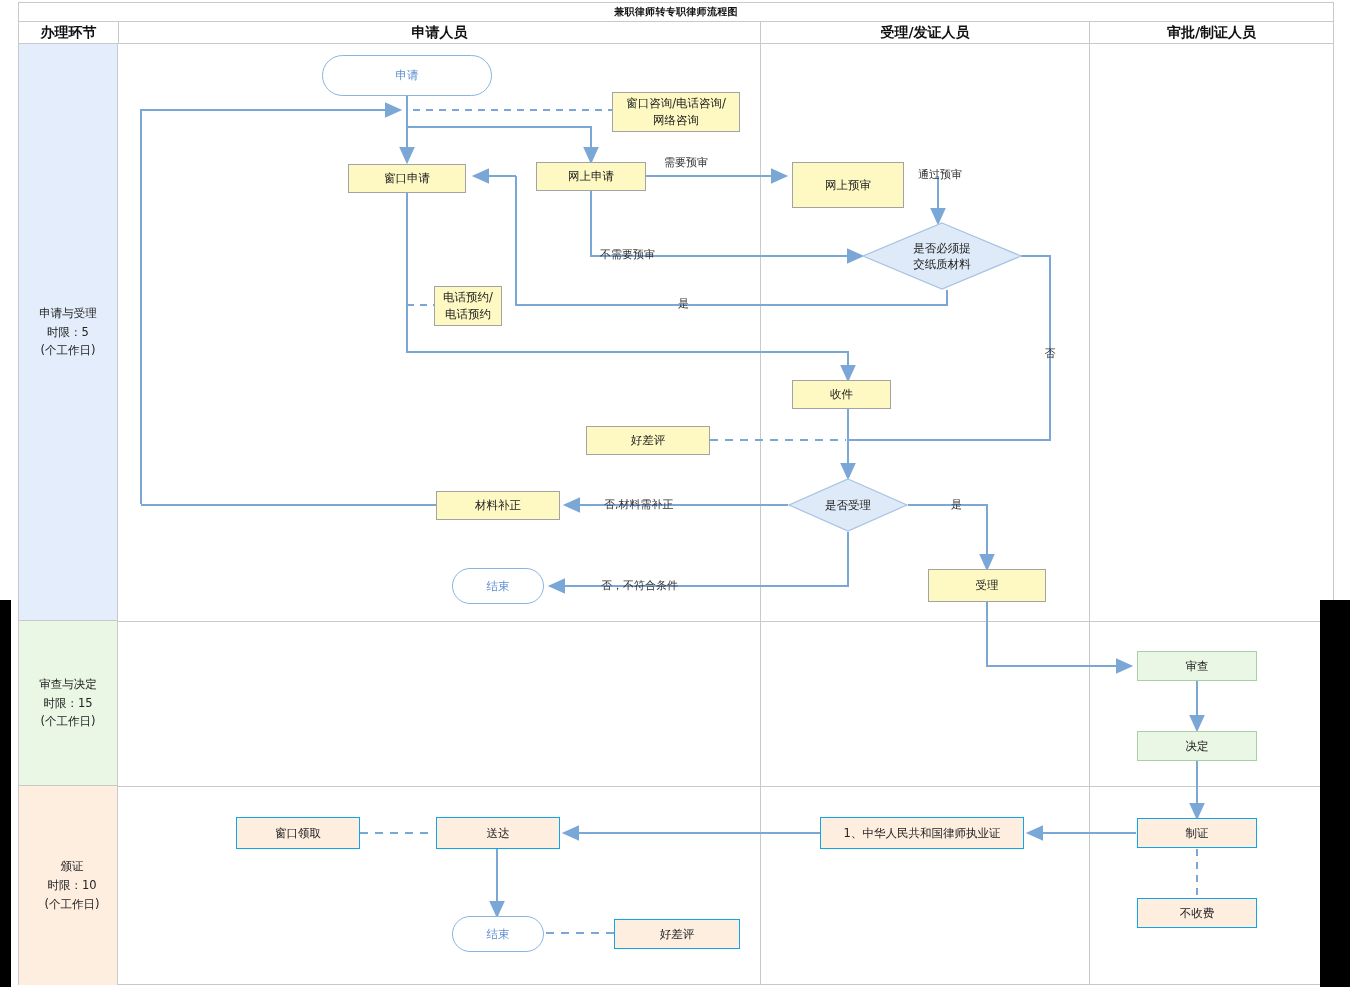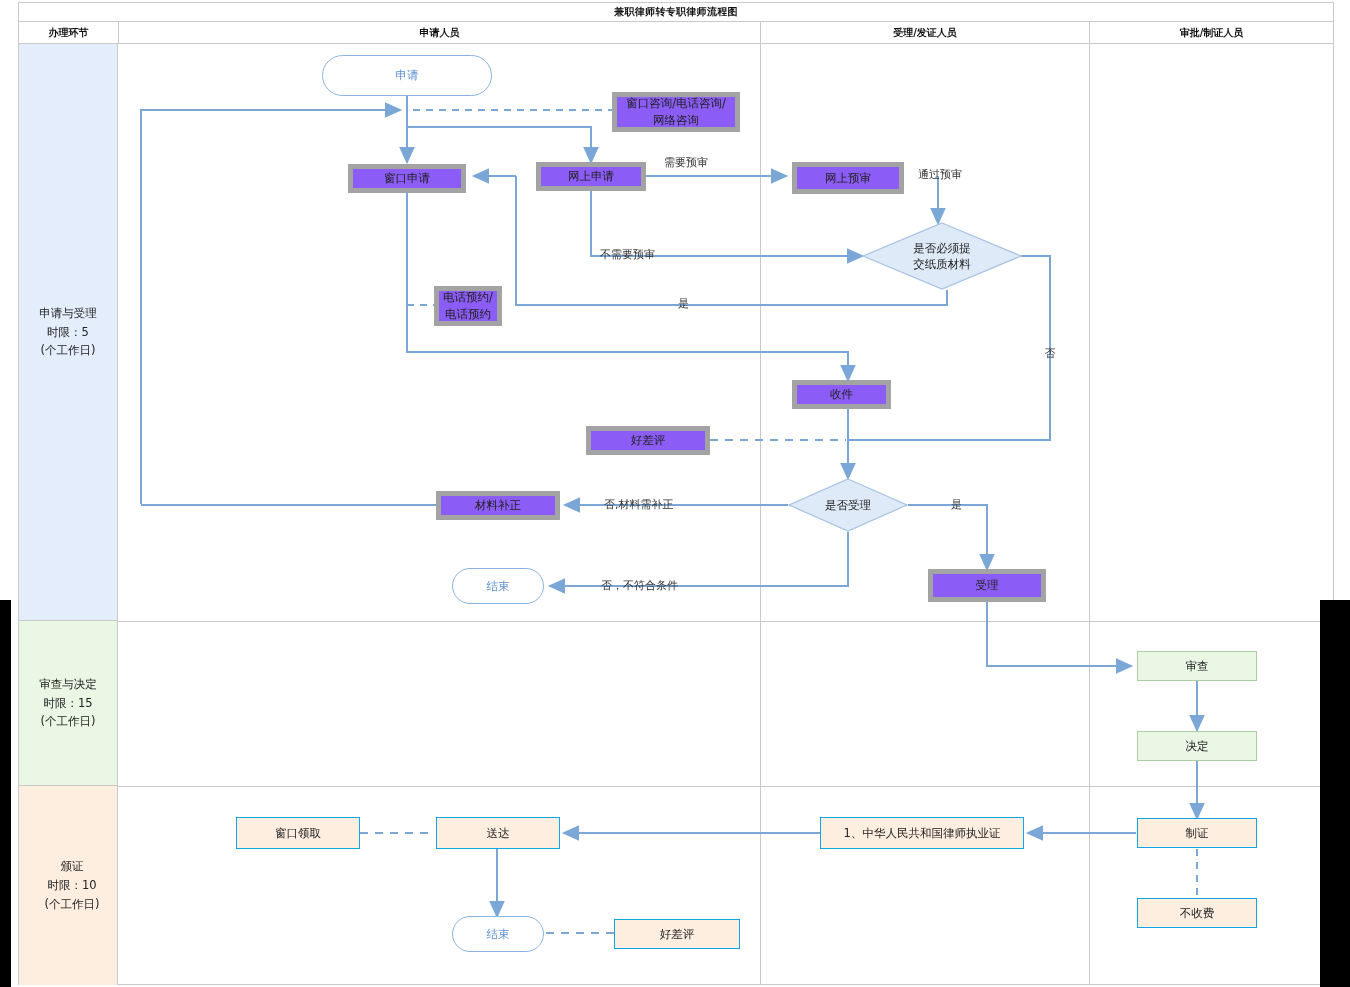--- a/index.html
+++ b/index.html
@@ -8,21 +8,21 @@
   #page{position:relative;width:1350px;height:987px;overflow:hidden;background:#fff;}
 
   
   .chrome{position:absolute;box-sizing:border-box;}
   #title-bar{left:18px;top:2px;width:1316px;height:20px;border:1px solid #c9c9c9;
              background:#fff;display:flex;align-items:center;justify-content:center;}
   #title-bar span{font-size:10px;font-weight:bold;color:#111;letter-spacing:.3px;}
 
   #header-row{left:18px;top:22px;width:1316px;height:22px;border:1px solid #c9c9c9;border-top:none;
               background:#fff;display:flex;}
-  .hdr{display:flex;align-items:center;justify-content:center;font-size:10px;font-weight:bold;color:#111;
+  .hdr{display:flex;align-items:center;justify-content:center;font-size:14px;font-weight:bold;color:#111;
        border-right:1px solid #c9c9c9;box-sizing:border-box;height:100%;}
   .hdr:last-child{border-right:none;}
   #hdr-stage{width:100px;}
   #hdr-applicant{width:642px;}
   #hdr-accept{width:329px;}
   #hdr-approve{width:243px;}
 
   #grid{position:absolute;left:18px;top:44px;width:1316px;height:941px;border:1px solid #c9c9c9;border-top:none;box-sizing:border-box;}
 
   
@@ -39,21 +39,21 @@
   #vsep-a{left:741px;}
   #vsep-b{left:1070px;}
   
   .hsep{position:absolute;left:99px;right:0;height:1px;background:#c9c9c9;}
   #hsep-1{top:577px;}
   #hsep-2{top:742px;}
 
   
   .node{position:absolute;box-sizing:border-box;display:flex;align-items:center;justify-content:center;
         text-align:center;font-size:11.5px;line-height:1.45;color:#222;z-index:6;}
-  .rect{border:5px solid #a3a3a3;background:#8b5cf6;}
+  .rect{border:1px solid #a3a3a3;background:#fef9c3;}
   .rect-green{border:1px solid #a9cfa2;background:#e9f7e4;}
   .rect-peach{border:1px solid #0ea5e9;background:#fdeee0;}
   .term{border:1px solid #8ab4e0;background:#ffffff;border-radius:26px;color:#5b8fd0;}
   .diamond-wrap{position:absolute;z-index:6;}
   .diamond-wrap svg{position:absolute;left:0;top:0;}
   .diamond-label{position:absolute;left:0;top:0;width:100%;height:100%;
                  display:flex;align-items:center;justify-content:center;text-align:center;
                  font-size:11.5px;line-height:1.4;color:#222;}
 
   
@@ -180,21 +180,21 @@
 
   <div class="node rect" style="left:612px;top:92px;width:128px;height:40px;flex-direction:column;">
     <div>窗口咨询/电话咨询/</div>
     <div>网络咨询</div>
   </div>
 
   <div class="node rect" style="left:348px;top:164px;width:118px;height:29px;">窗口申请</div>
 
   <div class="node rect" style="left:536px;top:162px;width:110px;height:29px;">网上申请</div>
 
-  <div class="node rect" style="left:792px;top:162px;width:112px;height:32px;">网上预审</div>
+  <div class="node rect" style="left:792px;top:162px;width:112px;height:46px;">网上预审</div>
 
   <div class="diamond-wrap" style="left:862px;top:222px;width:160px;height:68px;">
     <svg width="160" height="68" viewBox="0 0 160 68" xmlns="http://www.w3.org/2000/svg">
       <polygon points="80,1 159,34 80,67 1,34" fill="#dfeaf8" stroke="#a6c3e4" stroke-width="1.2"></polygon>
     </svg>
     <div class="diamond-label">
       <div>
         <div>是否必须提</div>
         <div>交纸质材料</div>
       </div>

